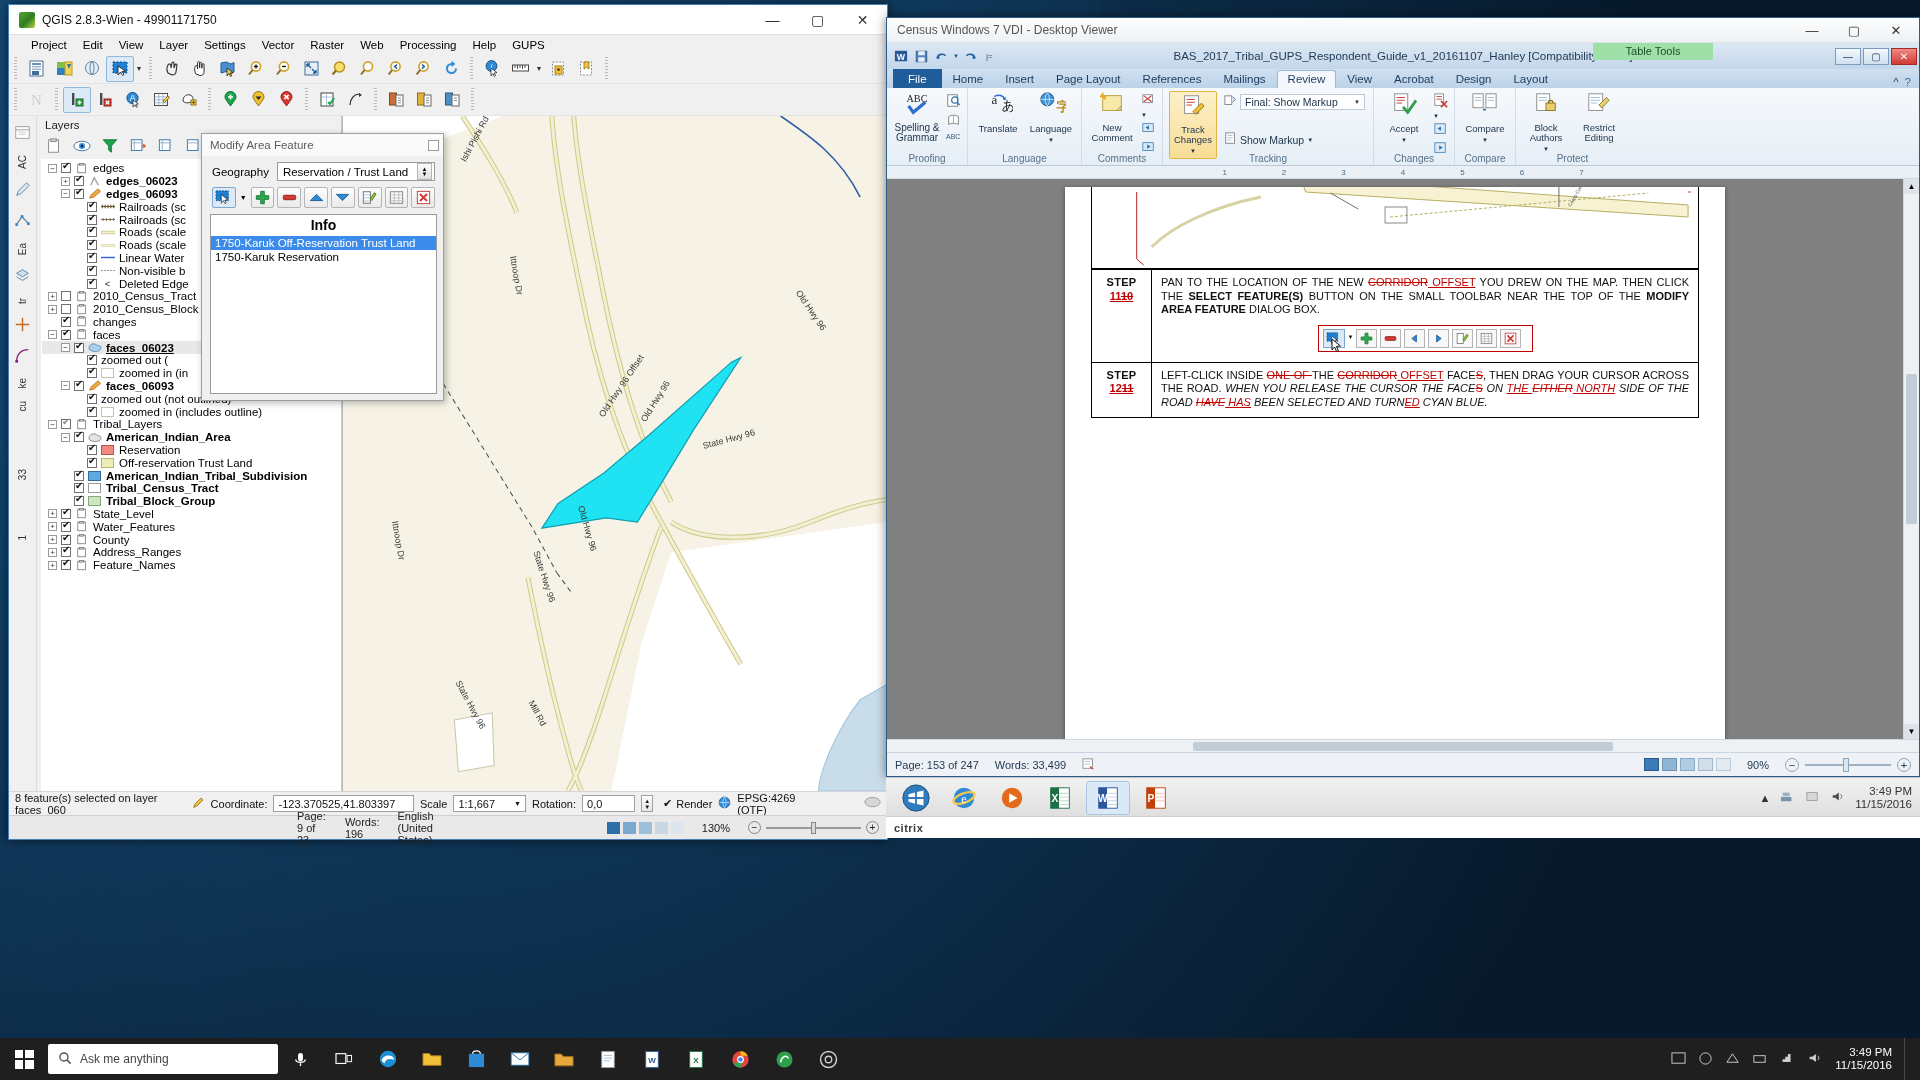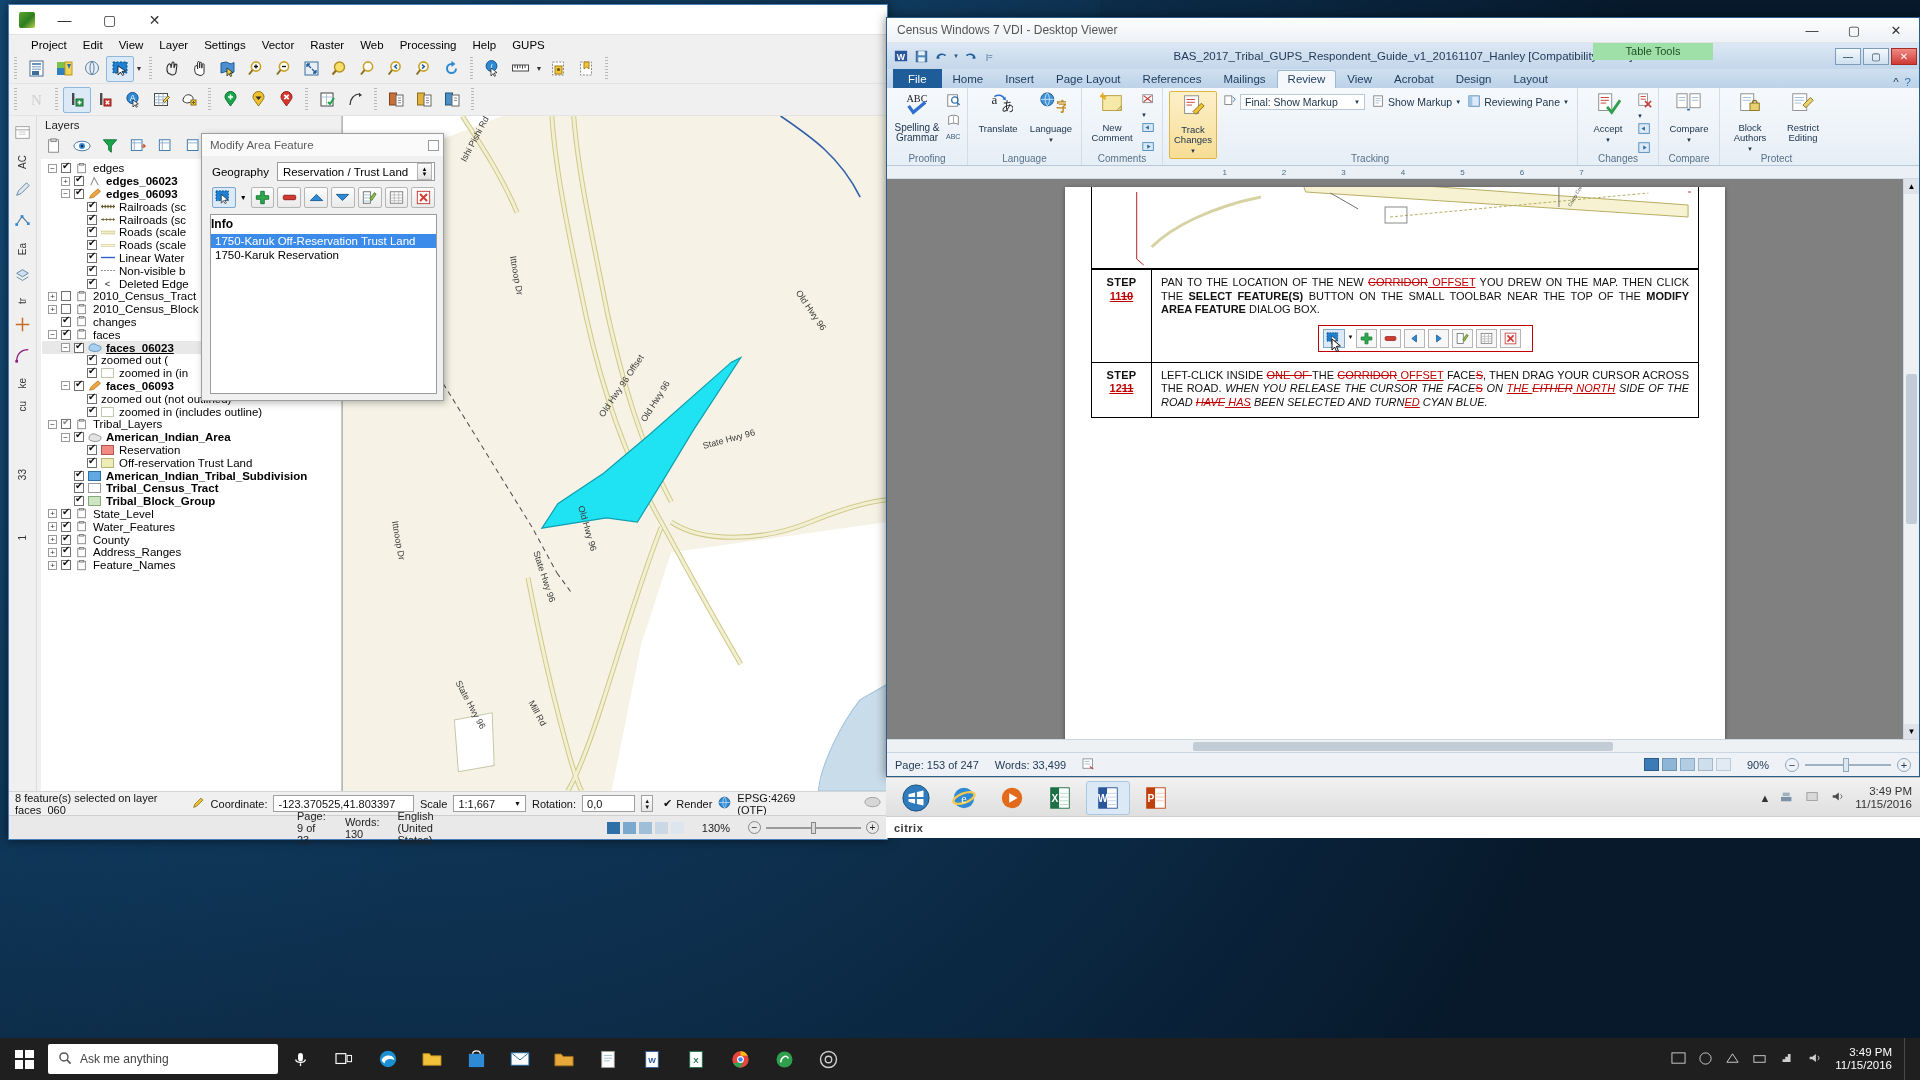--- a/index.html
+++ b/index.html
@@ -108,21 +108,21 @@
   .geo-row{ display:flex; align-items:center; padding:6px 8px 2px 10px; gap:8px; font-size:11.5px;}
   .combo{ flex:1; height:19px; background:#fff; border:1px solid #9b9b9b; display:flex;
     align-items:center; justify-content:space-between; font-size:11.5px; padding:0 2px 0 5px;}
   .combo .sp{ width:15px;height:17px;background:linear-gradient(#fbfbfb,#e1e1e1);border:1px solid #b4b4b4;
     display:flex;flex-direction:column;align-items:center;justify-content:center;font-size:6px;line-height:5px;}
   .dlg-tools{ display:flex; align-items:center; gap:3px; padding:4px 8px 4px 10px;}
   .dbtn{ width:24px;height:21px;border:1px solid #b5b5b5;background:linear-gradient(#fdfdfd,#eaeaea);
     display:flex;align-items:center;justify-content:center;font-size:12px;border-radius:2px;}
   .dbtn.sel{ background:#dce9f7; border:1px solid #7da7cf;}
   .infobox{ margin:2px 6px 6px 8px; background:#fff; border:1px solid #9b9b9b; flex:1; font-size:11px;}
-  .infohdr{ text-align:left; font-weight:bold; font-size:12px; padding:2px 0 3px; }
+  .infohdr{ text-align:center; font-weight:bold; font-size:14px; padding:2px 0 3px; }
   .inforow{ padding:1px 4px; font-size:11.5px;}
   .inforow.selrow{ background:#3b8beb; color:#fff; }
 
   
   #citrix{
     position:absolute; left:886px; top:17px; width:1034px; height:760px;
     background:#f1f1f1; border:1px solid #2b5d8a; display:flex;flex-direction:column;
     box-shadow:0 0 10px rgba(0,0,0,.5);
   }
   .ctitle{ height:25px; background:linear-gradient(#fdfdfd,#eef2f6); display:flex;align-items:center;
@@ -209,20 +209,21 @@
 </style>
 </head>
 <body>
 
 <div id="desktop"></div>
 
 <div id="qgis">
 
   <div class="qgis-title">
     <div class="qgis-logo"></div>
+    <div style="flex:1">QGIS 2.8.3-Wien - 49901171750</div>
     <div class="tbtn">—</div>
     <div class="tbtn">▢</div>
     <div class="tbtn close">✕</div>
   </div>
 
   <div class="menubar">
     <span>Project</span>
     <span>Edit</span>
     <span>View</span>
     <span>Layer</span>
@@ -944,21 +945,21 @@
     <span>EPSG:4269 (OTF)</span>
     <span style="margin-left:42px">
       <svg width="17" height="13" viewBox="0 0 20 15">
           <ellipse cx="10" cy="7" rx="9" ry="5.5" fill="#d6d6d6" stroke="#9a9a9a"></ellipse>
         </svg>
     </span>
   </div>
 
   <div class="wordstatus">
     <span style="margin-left:280px">Page: 9 of 23</span>
-    <span>Words: 130</span>
+    <span>Words: 196</span>
     <span>English (United States)</span>
     <span style="margin-left:140px;display:flex;gap:3px;align-items:center">
       <span style="display:inline-block;width:13px;height:12px;background:#2f6fa8"></span>
       <span style="display:inline-block;width:13px;height:12px;background:#7aa8cf"></span>
       <span style="display:inline-block;width:13px;height:12px;background:#9fbfd9"></span>
       <span style="display:inline-block;width:13px;height:12px;background:#c9d8e4"></span>
       <span style="display:inline-block;width:13px;height:12px;background:#dde6ee"></span>
     </span>
     <span>130%</span>
     <span style="display:flex;align-items:center;gap:5px">
@@ -1214,21 +1215,21 @@
             <span class="rbigicon">
               <svg width="28" height="26" viewBox="0 0 30 28">
                   <rect x="6" y="3" width="15" height="19" fill="#fff" stroke="#8a8a8a"></rect>
                   <path d="M8 7 H17 M8 10 H17 M8 13 H14" stroke="#c43a33"></path>
                   <path d="M15 20 L24 11 L27 14 L18 23 Z" fill="#f0c12e" stroke="#8c6d1f"></path>
                 </svg>
             </span>
             <span style="font-size:9.5px;line-height:10px">Track<br>Changes</span>
             <span style="font-size:6px">▼</span>
           </div>
-          <div style="display:flex;flex-direction:row;gap:3px;padding-top:2px">
+          <div style="display:flex;flex-direction:column;gap:20px;padding-top:2px">
             <div class="rsmall">
               <span class="si">
                 <svg width="13" height="13" viewBox="0 0 15 15">
                     <rect x="1" y="1" width="8" height="10" fill="#fff" stroke="#7d7d7d"></rect>
                     <path d="M10 2 L13 5 L10 8" fill="none" stroke="#2f6fa8"></path>
                   </svg>
               </span>
               <span class="dropline">
                 <span>Final: Show Markup</span>
                 <span style="font-size:6px">▼</span>

